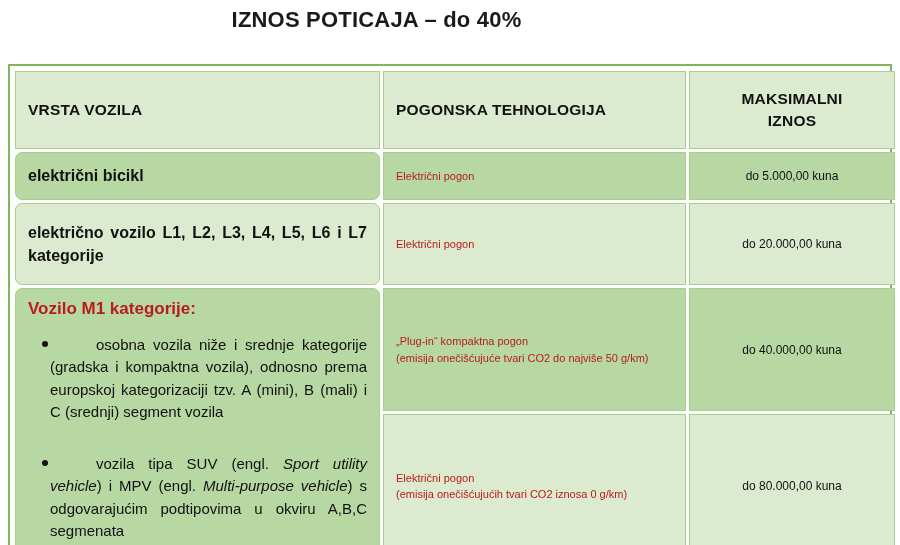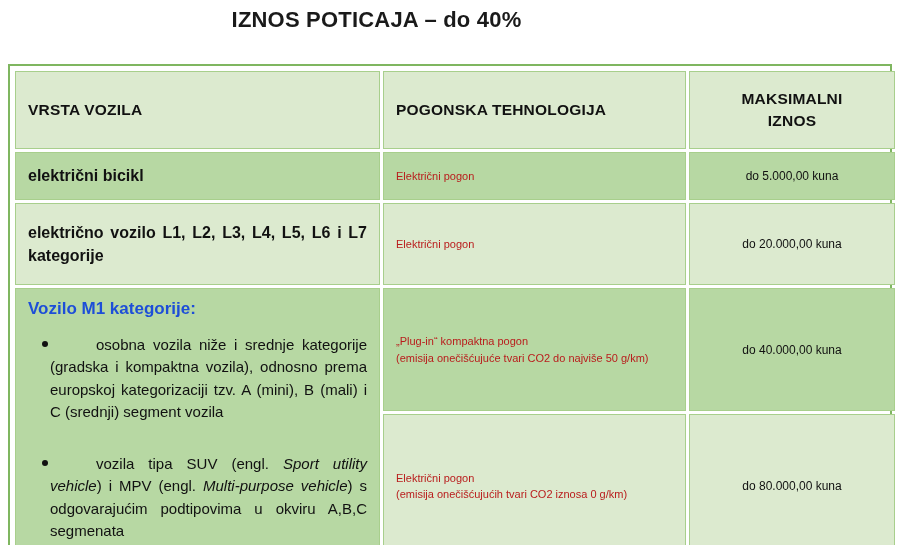--- a/index.html
+++ b/index.html
@@ -77,40 +77,41 @@
   }
   .hdr .center { text-align: center; line-height: 1.45; }
 
   .cell-vtype {
     font-weight: bold;
     font-size: 16px;
     color: #111111;
     text-align: justify;
     text-align-last: left;
     line-height: 1.45;
+    border-radius: 7px;
   }
   .cell-tech {
     font-size: 11px;
     color: #b91c1c;
     line-height: 1.5;
   }
   .cell-amount {
     font-size: 12px;
     color: #111111;
     text-align: center;
   }
 
   .tech-line { margin: 0; }
   .tech-line + .tech-line { }
   .just { text-align: justify; text-align-last: left; }
 
   .m1-title {
     font-weight: bold;
     font-size: 17px;
-    color: #1d4ed8;
+    color: #b91c1c;
     margin: 0 0 12px 0;
   }
   .bullets { margin: 0; padding: 0; list-style: none; }
   .bullets li {
     position: relative;
     font-size: 15px;
     line-height: 1.5;
     text-align: justify;
     text-align-last: left;
     padding-left: 22px;

